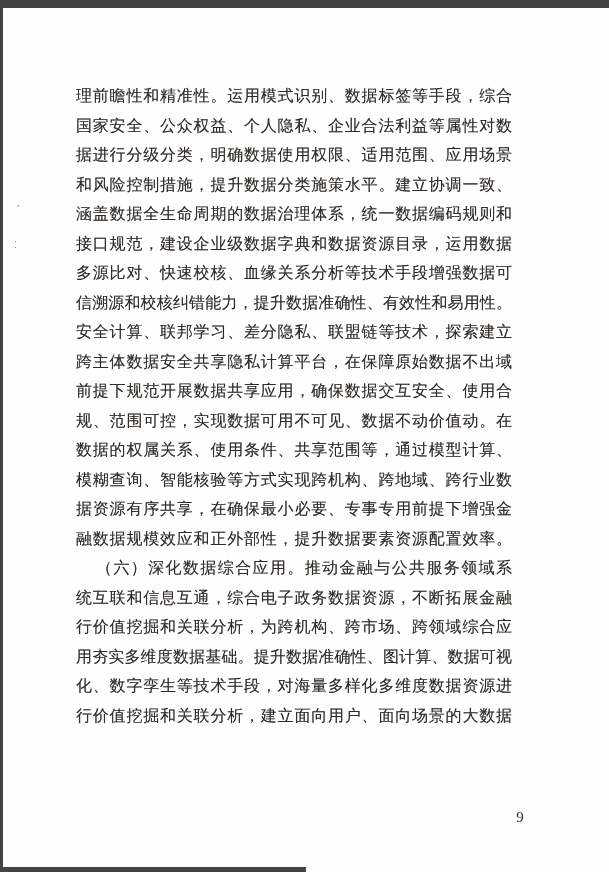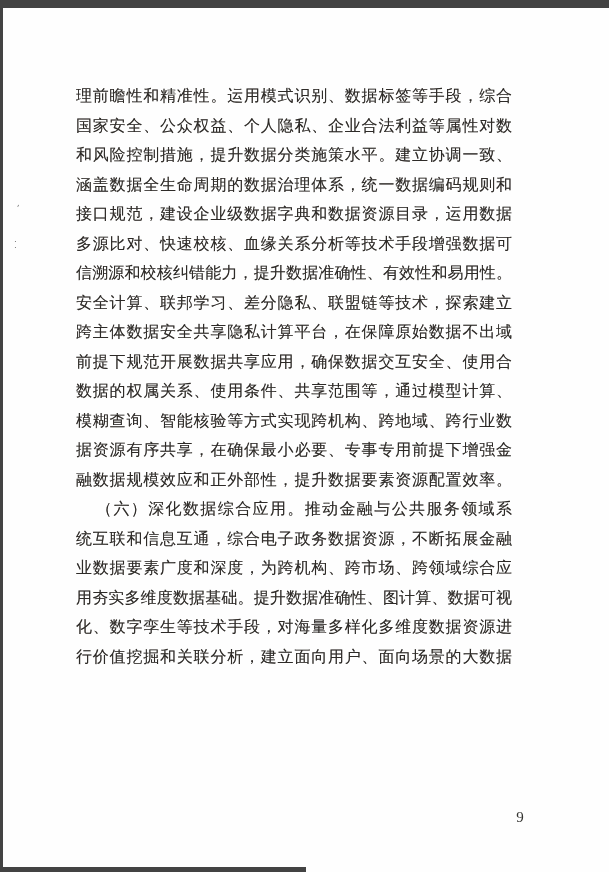--- a/index.html
+++ b/index.html
@@ -86,35 +86,37 @@
   <div class="edge-top"></div>
   <div class="edge-left"></div>
   <div class="edge-bottom"></div>
 
   <span class="artifact artifact-1">ʹ</span>
   <span class="artifact artifact-2">⁚</span>
 
   <div class="text-block">
     <div class="text-line">理前瞻性和精准性。运用模式识别、数据标签等手段，综合</div>
     <div class="text-line">国家安全、公众权益、个人隐私、企业合法利益等属性对数</div>
+    <div class="text-line">据进行分级分类，明确数据使用权限、适用范围、应用场景</div>
     <div class="text-line">和风险控制措施，提升数据分类施策水平。建立协调一致、</div>
     <div class="text-line">涵盖数据全生命周期的数据治理体系，统一数据编码规则和</div>
     <div class="text-line">接口规范，建设企业级数据字典和数据资源目录，运用数据</div>
     <div class="text-line">多源比对、快速校核、血缘关系分析等技术手段增强数据可</div>
     <div class="text-line">信溯源和校核纠错能力，提升数据准确性、有效性和易用性。</div>
     <div class="text-line">安全计算、联邦学习、差分隐私、联盟链等技术，探索建立</div>
     <div class="text-line">跨主体数据安全共享隐私计算平台，在保障原始数据不出域</div>
     <div class="text-line">前提下规范开展数据共享应用，确保数据交互安全、使用合</div>
+    <div class="text-line">规、范围可控，实现数据可用不可见、数据不动价值动。在</div>
     <div class="text-line">数据的权属关系、使用条件、共享范围等，通过模型计算、</div>
     <div class="text-line">模糊查询、智能核验等方式实现跨机构、跨地域、跨行业数</div>
     <div class="text-line">据资源有序共享，在确保最小必要、专事专用前提下增强金</div>
     <div class="text-line">融数据规模效应和正外部性，提升数据要素资源配置效率。</div>
     <div class="text-line indent">（六）深化数据综合应用。推动金融与公共服务领域系</div>
     <div class="text-line">统互联和信息互通，综合电子政务数据资源，不断拓展金融</div>
-    <div class="text-line">业数据要素广度和深度，为跨机构、跨市场、跨领域综合应</div>
+    <div class="text-line">行价值挖掘和关联分析，为跨机构、跨市场、跨领域综合应</div>
     <div class="text-line">用夯实多维度数据基础。提升数据准确性、图计算、数据可视</div>
     <div class="text-line">化、数字孪生等技术手段，对海量多样化多维度数据资源进</div>
     <div class="text-line">行价值挖掘和关联分析，建立面向用户、面向场景的大数据</div>
   </div>
 
   <div class="page-number">9</div>
 
 </div>
 
 </body></html>

